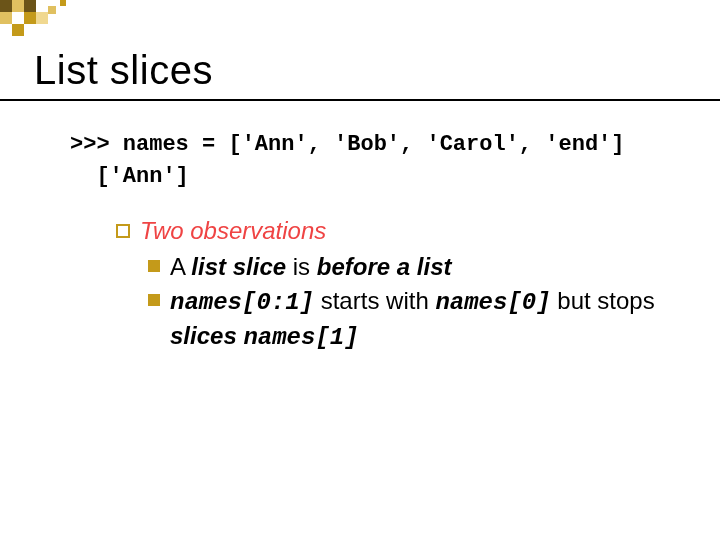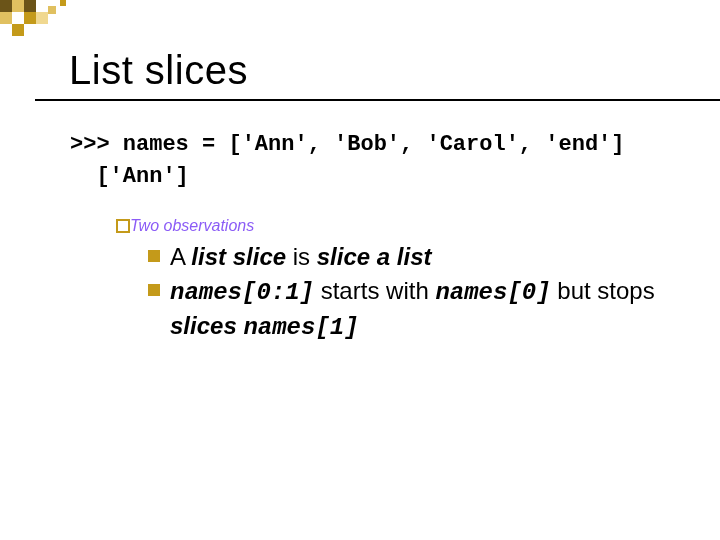--- a/index.html
+++ b/index.html
@@ -15,21 +15,20 @@
     position: absolute;
     top: 0;
     left: 0;
     width: 120px;
     height: 40px;
   }
   .title-row {
     margin-top: 48px;
     padding: 0 34px 6px 34px;
     border-bottom: 2.5px solid #000;
-    margin-left: 35px;
   }
   .title {
     font-size: 40px;
     font-weight: 400;
     color: #000;
     letter-spacing: 0.5px;
   }
   .content {
     padding: 28px 34px 0 34px;
     margin-left: 36px;
@@ -40,25 +39,26 @@
     font-weight: bold;
     color: #000;
     white-space: pre;
     line-height: 1.45;
   }
   .observations {
     margin-top: 24px;
     padding-left: 46px;
   }
   .obs-header {
-    font-size: 16px;
+    font-size: 24px;
     font-style: italic;
-    color: #8b5cf6;
+    color: #ef4444;
     display: flex;
     align-items: center;
+    gap: 10px;
     margin-bottom: 6px;
   }
   .square-bullet {
     width: 14px;
     height: 14px;
     border: 2px solid #c49a1a;
     display: inline-block;
     flex-shrink: 0;
   }
   .filled-bullet {
@@ -108,21 +108,21 @@
 
   <div class="observations">
     <div class="obs-header">
       <span class="square-bullet"></span>
       <span>Two observations</span>
     </div>
 
     <div class="obs-item">
       <span class="filled-bullet"></span>
       <span class="obs-text">
-        <span>A </span><span class="bi">list slice</span><span> is </span><span class="bi">slice a list</span>
+        <span>A </span><span class="bi">list slice</span><span> is </span><span class="bi">before a list</span>
       </span>
     </div>
 
     <div class="obs-item">
       <span class="filled-bullet"></span>
       <span class="obs-text">
         <span class="mono">names[0:1]</span><span> starts with </span><span class="mono">names[0]</span><span> but stops </span><span class="bi">slices</span><span> </span><span class="mono">names[1]</span>
       </span>
     </div>
   </div>

